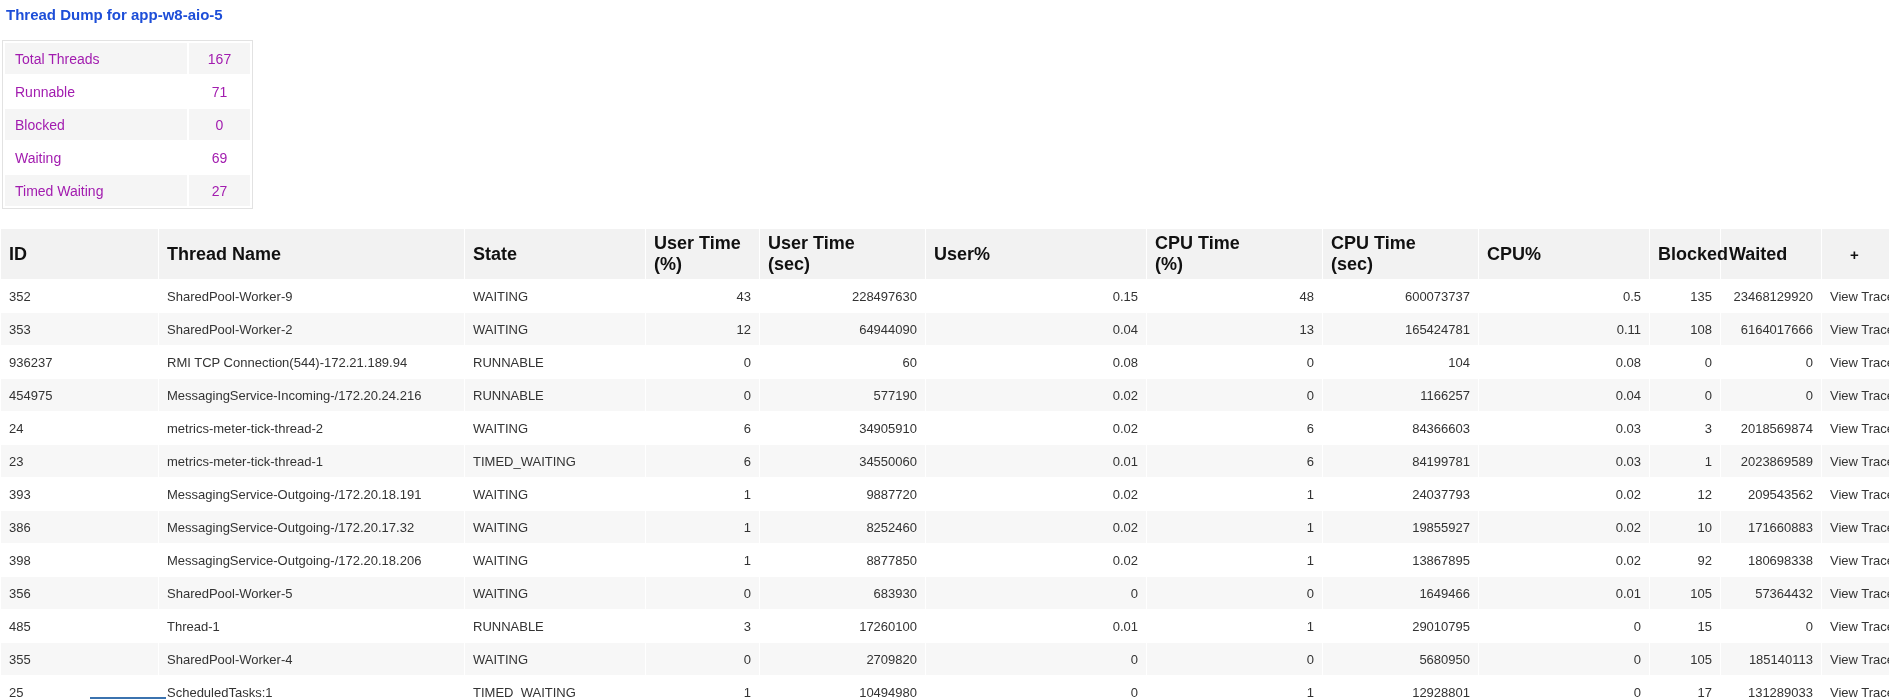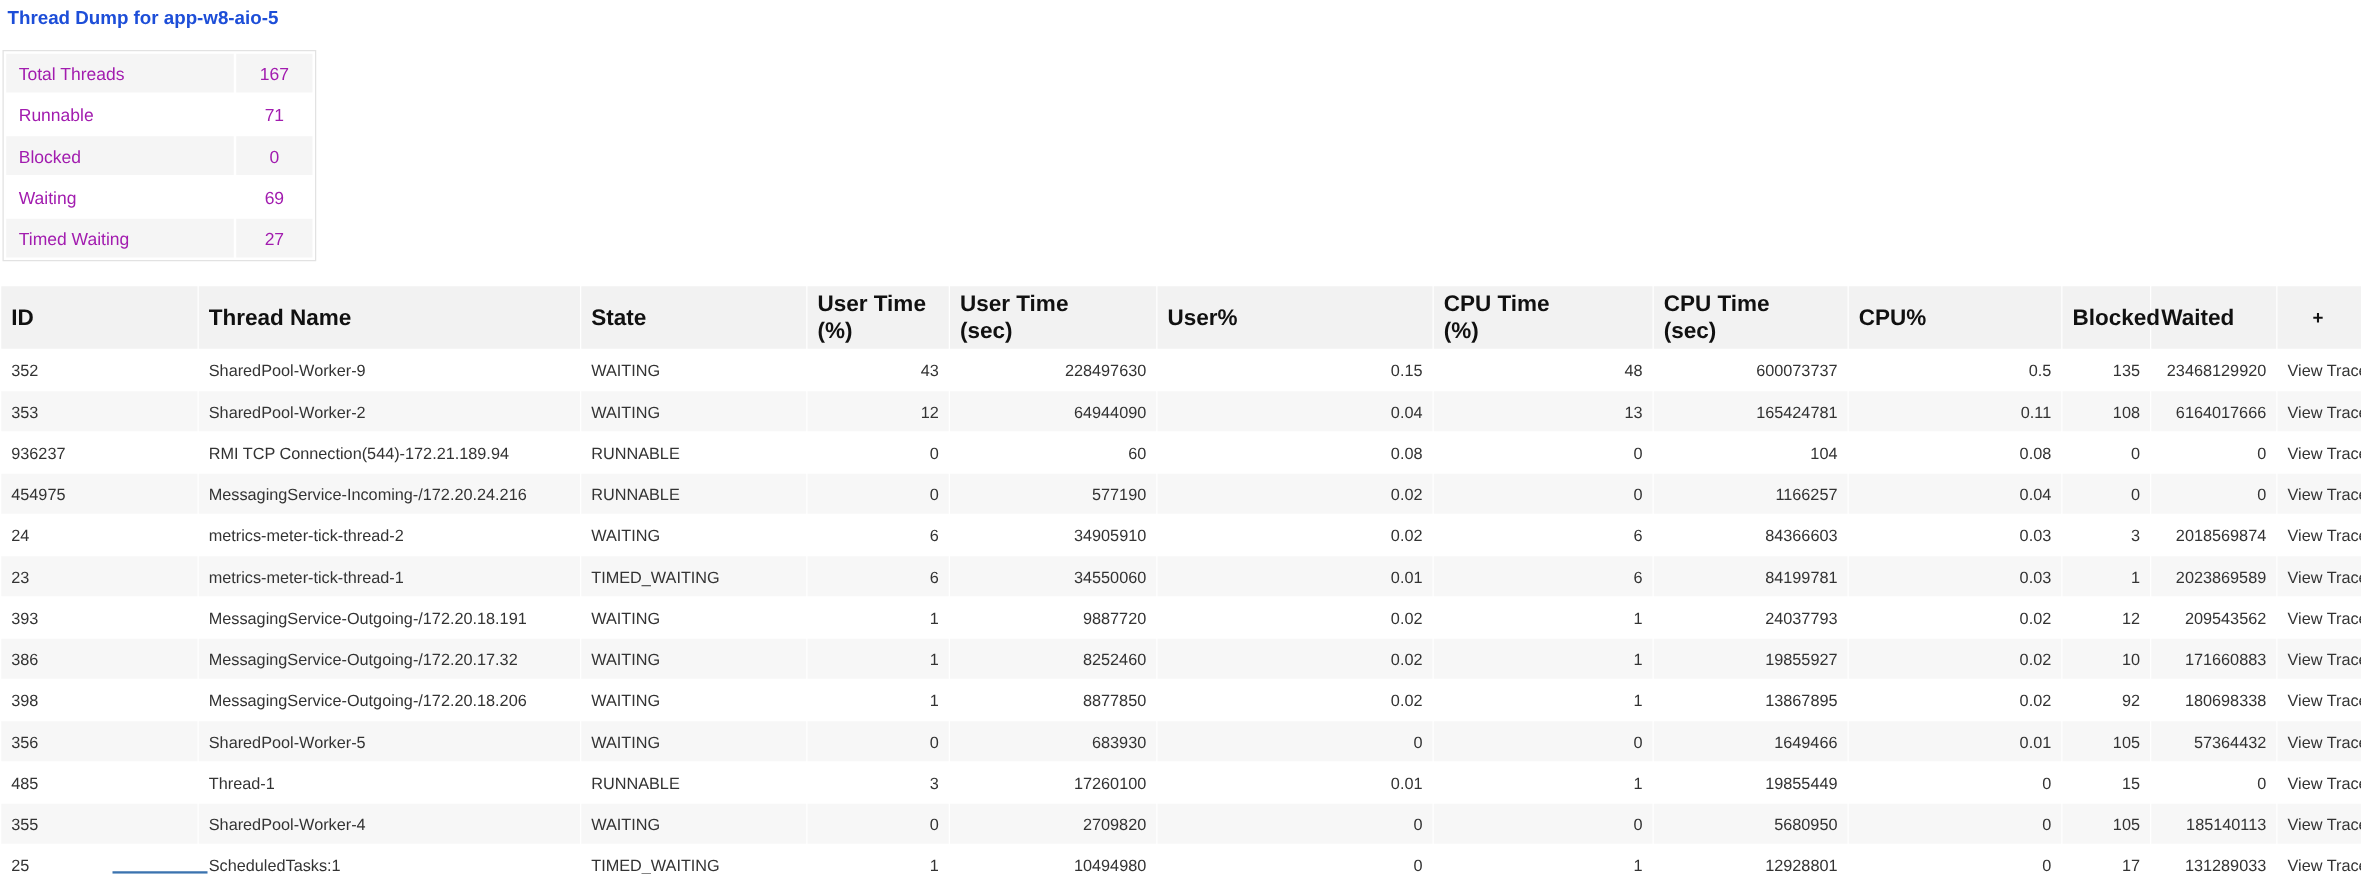--- a/index.html
+++ b/index.html
@@ -255,21 +255,21 @@
         <td><span class="trace-link">View Trace</span></td>
       </tr>
       <tr>
         <td>485</td>
         <td>Thread-1</td>
         <td>RUNNABLE</td>
         <td class="num">3</td>
         <td class="num">17260100</td>
         <td class="num">0.01</td>
         <td class="num">1</td>
-        <td class="num">19855449</td>
+        <td class="num">29010795</td>
         <td class="num">0</td>
         <td class="num">15</td>
         <td class="num">0</td>
         <td><span class="trace-link">View Trace</span></td>
       </tr>
       <tr>
         <td>355</td>
         <td>SharedPool-Worker-4</td>
         <td>WAITING</td>
         <td class="num">0</td>

